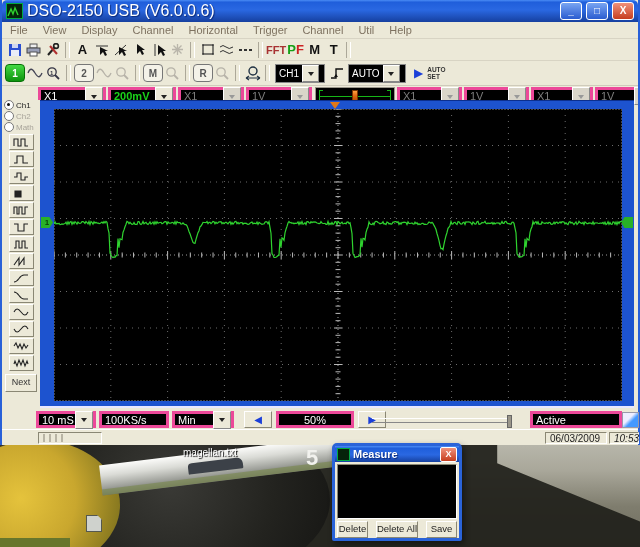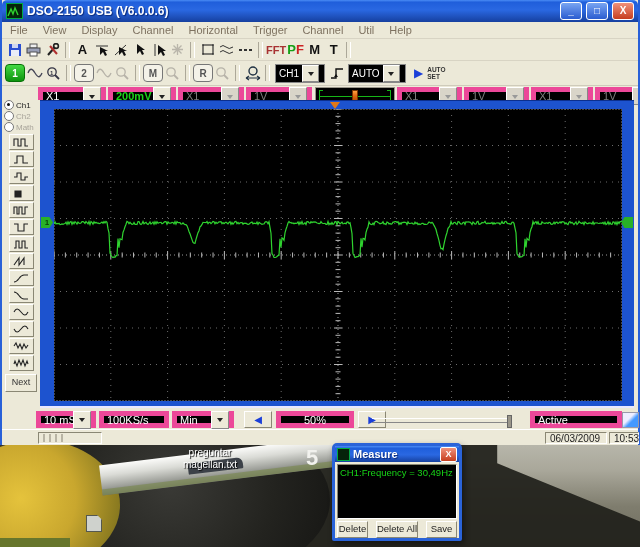--- a/index.html
+++ b/index.html
@@ -4,21 +4,21 @@
 <style>
   html,body{margin:0;padding:0;background:#666;}
   .screen{position:relative;width:640px;height:547px;overflow:hidden;
           font-family:"Liberation Sans",sans-serif;background:#ece9d8;}
   
   .window{position:absolute;left:0;top:0;width:640px;height:445px;background:#ece9d8;
           border-left:2px solid #2860d8;border-right:2px solid #2860d8;box-sizing:border-box;}
   .titlebar{height:22px;background:linear-gradient(180deg,#4a8cf5 0%,#1f5edb 10%,#2a68e2 45%,#16409f 100%);
             border-radius:5px 5px 0 0;display:flex;align-items:center;padding:0 4px;gap:4px;}
   .app-ico{width:15px;height:14px;background:#05230a;border:1px solid #0a4;display:block;}
-  .title-text{flex:1;color:#fff;font-weight:bold;font-size:12px;text-shadow:1px 1px 1px #0a2a7a;white-space:nowrap;}
+  .title-text{flex:1;color:#fff;font-weight:normal;font-size:16px;text-shadow:1px 1px 1px #0a2a7a;white-space:nowrap;}
   .winbtn{width:20px;height:16px;border-radius:3px;border:1px solid #fff;display:flex;align-items:center;
           justify-content:center;color:#fff;font-size:10px;font-weight:bold;line-height:1;}
   .btn-min,.btn-max{background:linear-gradient(180deg,#79a5f2,#2a5cd0);}
   .btn-close{background:linear-gradient(180deg,#f0927c,#c63d1e);}
   .menubar{height:16px;display:flex;align-items:center;gap:15px;padding-left:8px;font-size:11px;
            color:#7e7260;border-bottom:1px solid #d8d4c4;background:#ece9d8;}
   .menu-item{cursor:default;}
   .toolbar{display:flex;align-items:center;padding:1px 3px;background:#ece9d8;}
   .tb1{height:19px;border-bottom:1px solid #d8d4c4;}
   .tb2{height:22px;border-bottom:1px solid #cfcbbb;}
@@ -31,21 +31,21 @@
   .roundbtn.on{background:linear-gradient(180deg,#45d945,#0d930d);color:#fff;border-color:#067006;}
   .minidd{height:17px;background:#000;border:1px solid #888;display:flex;align-items:center;margin:0 2px;}
   .minidd .val{padding:0 3px;font-size:10px;color:#fff;}
   .ddbtn{width:15px;height:15px;background:#ece9d8;border:1px solid;border-color:#fff #888 #888 #fff;
          display:flex;align-items:center;justify-content:center;}
   .ddbtn::after{content:"";border:3px solid transparent;border-top:4px solid #222;margin-top:4px;}
   .autoset{font-size:6.5px;font-weight:bold;line-height:1.1;color:#333;text-align:left;margin-left:4px;}
   .play{color:#1b3fd8;font-size:12px;margin-left:6px;}
   
   .chanrow{position:relative;height:21px;background:#ece9d8;overflow:hidden;}
-  .blackbox{position:absolute;top:1px;height:18px;background:#000;border:5px solid #ec4899;
+  .blackbox{position:absolute;top:1px;height:18px;background:#000;border:3px solid #ec4899;
             box-sizing:border-box;display:flex;align-items:center;}
   .bb-val{flex:1;padding-left:3px;font-size:11px;color:#fff;white-space:nowrap;overflow:hidden;}
   .bb-val.green{color:#1ad31a;font-weight:bold;}
   .blackbox .dd{width:16px;height:16px;background:#ece9d8;border:1px solid;border-color:#fff #888 #888 #fff;
                 display:flex;align-items:center;justify-content:center;flex:none;}
   .blackbox .dd::after{content:"";border:3px solid transparent;border-top:4px solid #222;margin-top:4px;}
   .blackbox.dis .bb-val{color:#7d7d7d;}
   .blackbox.dis .dd{background:#d9d5c9;}
   .blackbox.dis .dd::after{border-top-color:#999;}
   .trigslider{position:absolute;left:313px;top:1px;width:80px;height:18px;background:#000;border:1px solid #9a968a;box-sizing:border-box;}
@@ -584,50 +584,48 @@
     </div>
 
     <div class="statusbar">
       <span class="scell ticks" style="left:36px;width:64px;">
         <i></i>
           <i></i>
           <i></i>
           <i></i>
       </span>
       <span class="scell" style="left:543px;width:62px;">06/03/2009</span>
-      <span class="scell" style="left:607px;width:30px;">10:53</span>
+      <span class="scell" style="left:607px;width:30px;font-style:italic;">10:53</span>
     </div>
   </div>
 
   <div class="photo">
     <div class="ph-gravel"></div>
     <div class="ph-shadow"></div>
     <div class="ph-tire"></div>
     <div class="ph-yellow"></div>
     <div class="ph-chrome">
       <span class="ph-car"></span>
       <span class="ph-grassref"></span>
     </div>
     <span class="ph-five">5</span>
     <div class="desk-label">
-      <div>preguntar</div>
       <div>magellan.txt</div>
     </div>
     <span class="desk-ico"></span>
     <div class="ph-grass"></div>
   </div>
 
   <div class="measure">
     <div class="m-title">
       <span class="m-ico"></span>
       <span class="m-title-text">Measure</span>
       <span class="m-close">X</span>
     </div>
     <div class="m-black">
-      <div class="m-line">CH1:Frequency =  30,49Hz</div>
     </div>
     <div class="m-btns">
       <span class="m-btn">Delete</span>
       <span class="m-btn">Delete All</span>
       <span class="m-btn">Save</span>
     </div>
   </div>
 
 </div>
 

